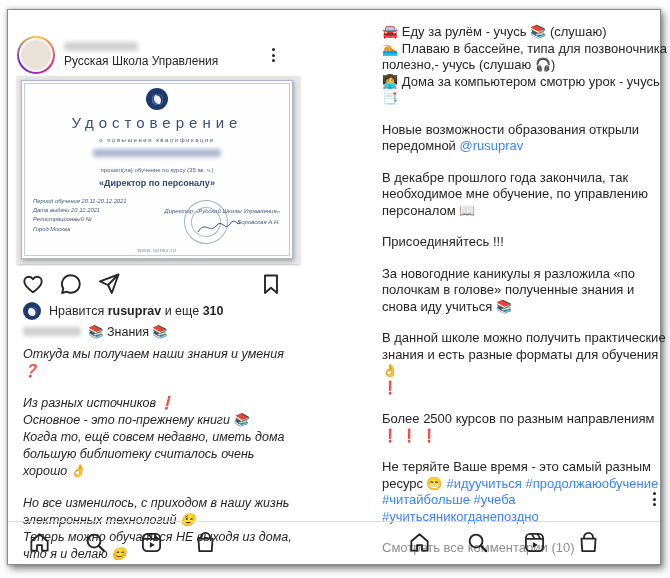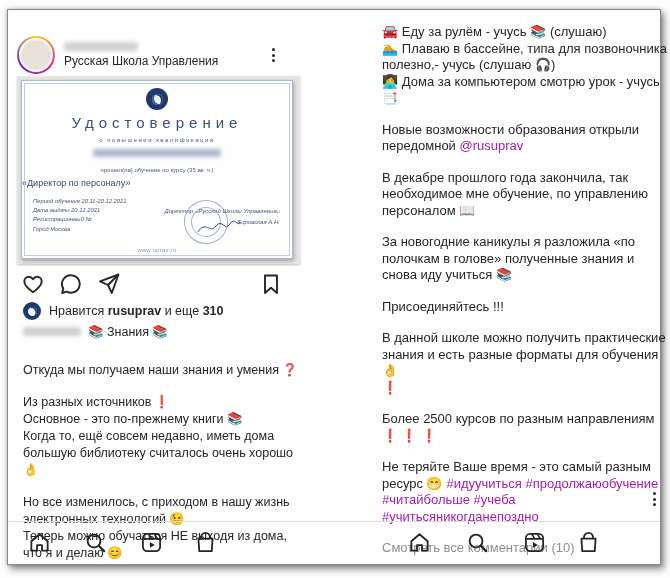--- a/index.html
+++ b/index.html
@@ -32,47 +32,47 @@
   }
   .cert { position:relative; width:100%; height:100%; background:#fefefe; border:1px solid #aab8d4; }
   .cert::after { content:""; position:absolute; inset:2px; border:1px solid #c3cde0; pointer-events:none; }
   .cert-logo { position:absolute; left:50%; top:7px; transform:translateX(-50%); width:22px; height:22px; border-radius:50%;
     background:#1e3a6d; display:flex; align-items:center; justify-content:center; }
   .cert-logo i { width:11px; height:11px; border-radius:50%; background:#f2f4f8; box-shadow:inset -2px 1px 0 #1e3a6d, inset 2px -1px 0 #35568f; }
   .cert-title { position:absolute; top:33px; width:100%; text-align:center; font-size:15px; letter-spacing:5px; color:#3a4e78; }
   .cert-sub { position:absolute; top:56px; width:100%; text-align:center; font-size:6px; letter-spacing:1.5px; color:#465980; text-transform:lowercase; }
   .cert-name-blur { position:absolute; top:68px; left:50%; transform:translateX(-50%); width:128px; height:8px; background:#98a5c0; border-radius:2px; filter:blur(2px); opacity:.8; }
   .cert-course { position:absolute; top:86px; width:100%; text-align:center; font-size:6px; color:#465980; }
-  .cert-course-name { position:absolute; top:97px; width:100%; font-size:9px; font-weight:normal; color:#33476f; }
+  .cert-course-name { position:absolute; top:97px; width:100%; text-align:center; font-size:9px; font-weight:bold; color:#33476f; }
   .cert-details { position:absolute; left:11px; bottom:24px; font-size:5.8px; font-style:italic; color:#44567e; line-height:1.6; white-space:pre-line; }
   .cert-director { position:absolute; right:12px; bottom:30px; text-align:right; font-size:6px; font-style:italic; color:#44567e; line-height:1.8; }
   .cert-seal { position:absolute; right:64px; bottom:14px; width:44px; height:44px; border:1px solid rgba(90,110,160,.55); border-radius:50%; transform:rotate(-12deg); }
   .cert-seal::before { content:""; position:absolute; inset:6px; border:1px solid rgba(90,110,160,.5); border-radius:50%; }
   .cert-sign { position:absolute; right:50px; bottom:22px; }
   .cert-site { position:absolute; bottom:5px; width:100%; text-align:center; font-size:5.5px; color:#8492ad; letter-spacing:.5px; }
 
   .actions { position:absolute; left:13px; top:262px; width:262px; display:flex; align-items:center; gap:14px; }
   .act-icon { width:24px; height:24px; color:#262626; cursor:pointer; }
   .act-icon.last { margin-left:auto; }
 
   .likes-row { position:absolute; left:15px; top:292px; display:flex; align-items:center; gap:8px; font-size:12.5px; color:#262626; }
   .mini-logo { width:18px; height:18px; border-radius:50%; background:#1e3a6d; display:flex; align-items:center; justify-content:center; flex:0 0 auto; }
   .mini-logo i { width:9px; height:9px; border-radius:50%; background:#f2f4f8; box-shadow:inset -1.5px 1px 0 #1e3a6d; }
   .likes-row b { font-weight:bold; }
 
   .byline { position:absolute; left:15px; top:314px; display:flex; align-items:center; gap:7px; font-size:12.5px; color:#262626; }
   .byline .blur-user { width:58px; height:9px; }
 
-  .caption { position:absolute; left:15px; top:352px; width:278px; font-size:12.5px; line-height:17px; color:#262626; }
+  .caption { position:absolute; left:15px; top:336px; width:278px; font-size:12.5px; line-height:17px; color:#262626;font-style:italic; }
   .caption p { white-space:pre-line; margin-bottom:15px; }
 
   
   .rcol { position:absolute; left:374px; top:14px; width:286px; font-size:13px; line-height:16.5px; color:#262626; }
   .rcol p { white-space:pre-line; margin-bottom:15px; }
-  .link { color:#a21caf; }
+  .link { color:#3b82f6; }
   .muted { color:#8e8e8e; }
   .comment-row { position:relative; margin-bottom:4px; padding-right:24px;margin-top:45px; }
   .comment-row b { font-weight:bold; }
   .comment-like { position:absolute; right:0; top:1px; width:14px; height:14px; color:#9a9a9a; cursor:pointer; }
   .rdots { position:absolute; left:641px; top:478px; }
 
   
   .footer-divider { position:absolute; left:0; right:0; top:511px; height:1px; background:#dbdbdb; }
   .nav-icon { position:absolute; top:521px; width:23px; height:23px; color:#262626; cursor:pointer; }
 </style>
@@ -196,22 +196,22 @@
       <p>Но все изменилось, с приходом в нашу жизнь электронных технологий 😉
 Теперь можно обучаться НЕ выходя из дома, что я и делаю 😊</p>
     </div>
 
     <div class="rcol">
       <p>🚘 Еду за рулём - учусь 📚 (слушаю)
 🏊 Плаваю в бассейне, типа для позвоночника полезно,- учусь (слушаю 🎧)
 👩‍💻 Дома за компьютером смотрю урок - учусь 📑</p>
       <p><span>Новые возможности образования открыли передомной </span><span class="link">@rusuprav</span></p>
       <p>В декабре прошлого года закончила, так необходимое мне обучение, по управлению персоналом 📖</p>
+      <p>Присоединяйтесь !!!</p>
       <p>За новогодние каникулы я разложила «по полочкам в голове» полученные знания и снова иду учиться 📚</p>
-      <p>Присоединяйтесь !!!</p>
       <p>В данной школе можно получить практические знания и есть разные форматы для обучения👌
 ❗</p>
       <p>Более 2500 курсов по разным направлениям ❗ ❗ ❗</p>
       <p><span>Не теряйте Ваше время - это самый разным ресурс 😁 </span><span class="link">#идуучиться #продолжаюобучение #читайбольше #учеба #учитьсяникогданепоздно</span></p>
       <p class="muted" style="margin-bottom:6px">Смотреть все комментарии (10)</p>
       <div class="comment-row">
         <b>rusuprav</b>
         <span>Спасибо за отзыв! 🙌</span>
         <svg class="comment-like">
             <use href="#i-heart"></use>

